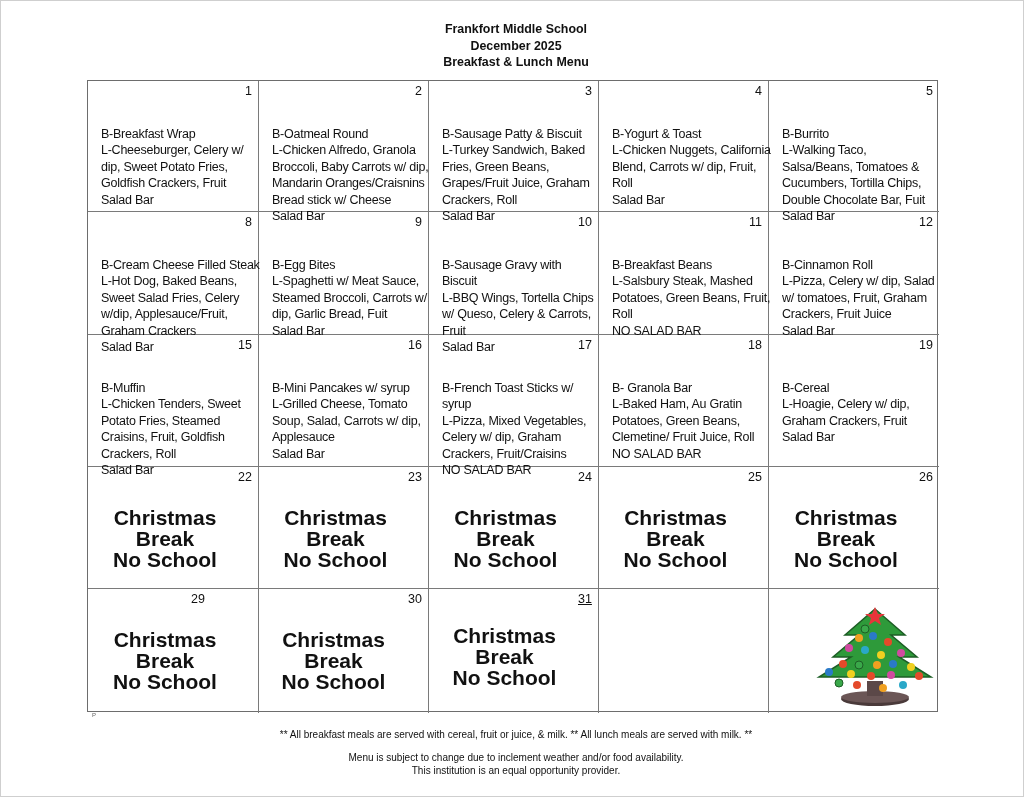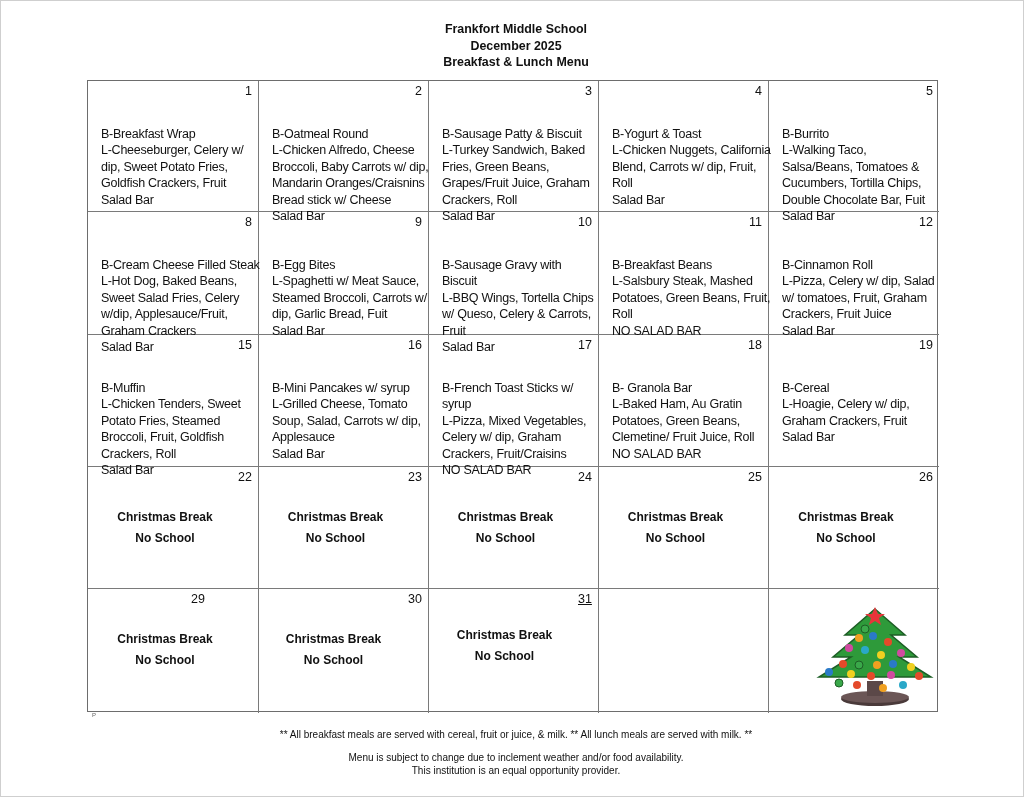--- a/index.html
+++ b/index.html
@@ -16,21 +16,21 @@
     grid-template-columns: 171px 170px 170px 170px 170px;
     grid-template-rows: 131px 123px 132px 122px 124px;
     border:1px solid #6d6d6d; box-sizing:border-box;
   }
   .cell { border-right:1px solid #7a7a7a; border-bottom:1px solid #7a7a7a; position:relative; box-sizing:border-box; }
   .cell.col5 { border-right:none; }
   .cell.row5 { border-bottom:none; }
   .daynum { position:absolute; right:6px; top:3px; font-size:12.5px; line-height:14px; }
   .menu { position:absolute; left:13px; top:19px; right:4px; font-size:12.5px; line-height:16.4px; letter-spacing:-0.25px;margin-top:26px; }
   .menu div { white-space:nowrap; }
-  .break { position:absolute; left:0; right:16px; top:40px; text-align:center; font-weight:bold; font-size:12px; line-height:21px; }
+  .break { position:absolute; left:0; right:16px; top:40px; text-align:center; font-weight:bold; font-size:21px; line-height:21px; }
   .daynum.left29 { right:53px; }
   .daynum.left31 { right:auto; left:149px;text-decoration:underline; }
   .tree { position:absolute; left:44px; top:16px; width:124px; height:106px; }
   .footer { position:absolute; left:0; width:1032px; text-align:center; font-size:10px; line-height:12px; transform-origin:center; }
   .tiny-p { position:absolute; left:92px; top:712px; font-size:6px; color:#666; }
 </style>
 </head>
 <body>
 
 <div class="page-frame"></div>
@@ -50,21 +50,21 @@
       <div>L-Cheeseburger, Celery w/</div>
       <div>dip, Sweet Potato Fries,</div>
       <div>Goldfish Crackers, Fruit</div>
       <div>Salad Bar</div>
     </div>
   </div>
   <div class="cell">
     <span class="daynum">2</span>
     <div class="menu">
       <div>B-Oatmeal Round</div>
-      <div>L-Chicken Alfredo, Cheese</div>
+      <div>L-Chicken Alfredo, Granola</div>
       <div>Broccoli, Baby Carrots w/ dip,</div>
       <div>Mandarin Oranges/Craisnins</div>
       <div>Bread stick w/ Cheese</div>
       <div>Salad Bar</div>
     </div>
   </div>
   <div class="cell">
     <span class="daynum">3</span>
     <div class="menu">
       <div>B-Sausage Patty &amp; Biscuit</div>
@@ -149,21 +149,21 @@
       <div>Salad Bar</div>
     </div>
   </div>
 
   <div class="cell">
     <span class="daynum">15</span>
     <div class="menu">
       <div>B-Muffin</div>
       <div>L-Chicken Tenders, Sweet</div>
       <div>Potato Fries, Steamed</div>
-      <div>Broccoli, Fruit, Goldfish</div>
+      <div>Craisins, Fruit, Goldfish</div>
       <div>Crackers, Roll</div>
       <div>Salad Bar</div>
     </div>
   </div>
   <div class="cell">
     <span class="daynum">16</span>
     <div class="menu">
       <div>B-Mini Pancakes w/ syrup</div>
       <div>L-Grilled Cheese, Tomato</div>
       <div>Soup, Salad, Carrots w/ dip,</div>

